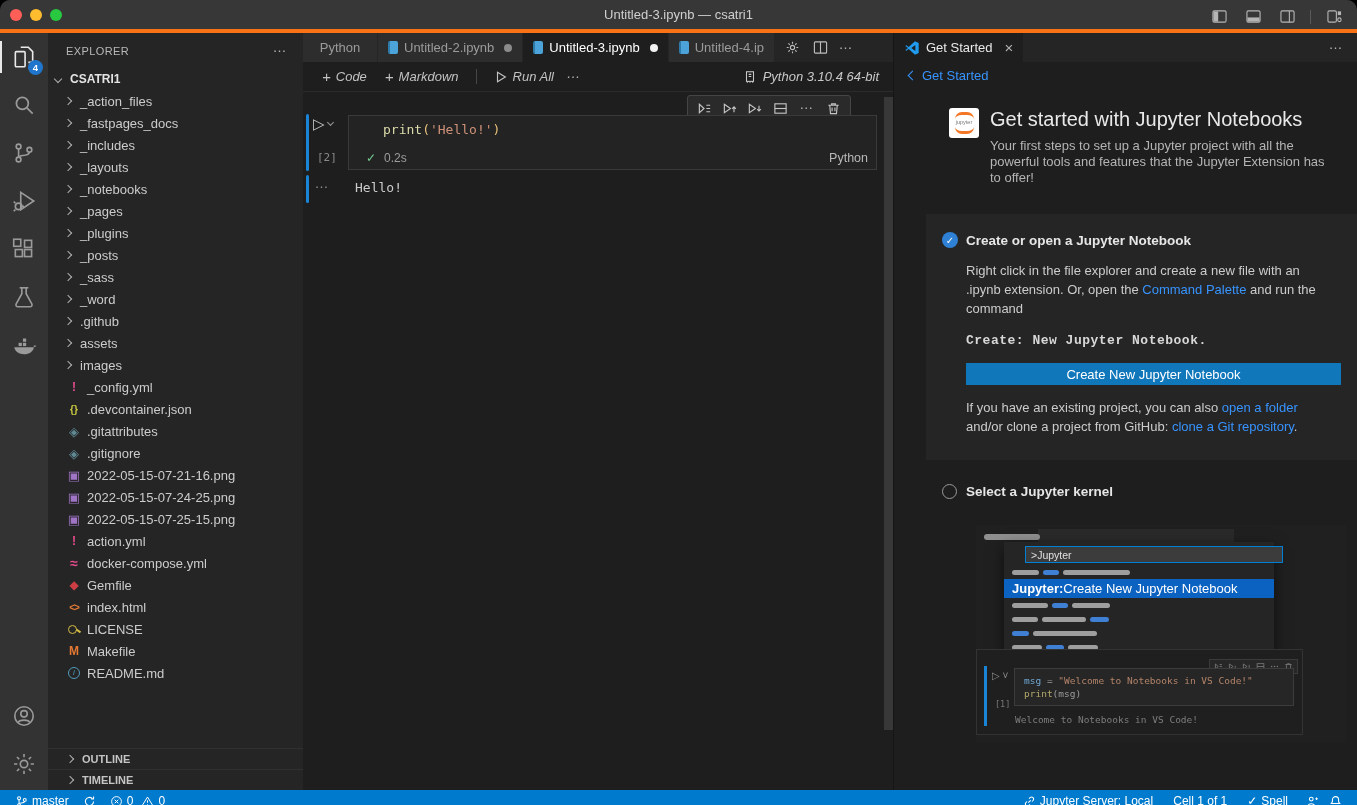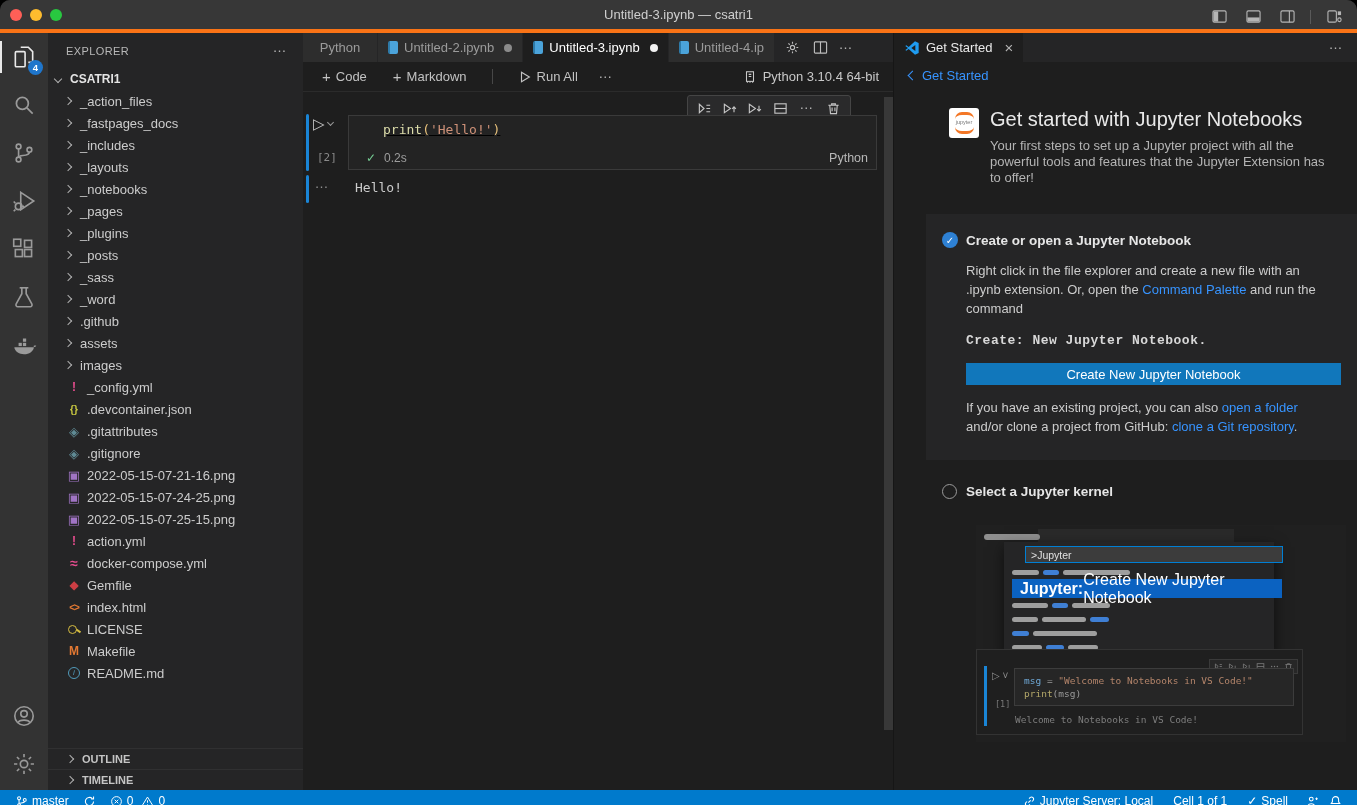--- a/index.html
+++ b/index.html
@@ -71,39 +71,39 @@
     background:#2d2d2d; border-right:1px solid #252526; cursor:pointer; white-space:nowrap; }
   .tab.active { background:#1e1e1e; color:#ffffff; }
   .dot { width:8px; height:8px; border-radius:50%; background:#8b8b8b; margin-left:4px; }
   .dot.white { background:#f2f2f2; }
   .nbic { width:10px; height:13px; background:#4ba3da; border-radius:2px; border-left:2px solid #2e7aa8; flex:none; }
   .tab-actions { display:flex; align-items:center; gap:6px; margin-left:6px; color:#bdbdbd; }
   .iconbtn { width:22px; height:22px; display:flex; align-items:center; justify-content:center; border-radius:4px; cursor:pointer; }
   .iconbtn svg { width:15px; height:15px; }
 
   .nbtoolbar { height:30px; background:#1e1e1e; border-bottom:1px solid #2b2b2b; display:flex; align-items:center;
-    font-size:13px; color:#c2c2c2; padding:0 14px 0 12px; gap:12px; }
+    font-size:13px; color:#c2c2c2; padding:0 14px 0 12px; gap:4px;font-style:italic; }
   .ntb { display:flex; align-items:center; gap:5px; padding:3px 7px; border-radius:4px; cursor:pointer; }
   .plus::before { content:"+"; font-size:15px; color:#c2c2c2; }
   .ntb-div { width:1px; height:15px; background:#474747; margin:0 6px; }
   .kernel { margin-left:auto; display:flex; align-items:center; gap:6px; cursor:pointer; color:#c9c9c9; }
 
   .nbcontent { position:relative; flex:1; background:#1e1e1e; }
   .celltoolbar { position:absolute; left:384px; top:3px; width:164px; height:26px; background:#2a2a2b;
     border:1px solid #454545; border-radius:3px; display:flex; align-items:center; justify-content:space-around; color:#c5c5c5; padding:0 4px; }
   .celltoolbar svg { width:15px; height:15px; cursor:pointer; }
   .focusbar { position:absolute; width:3px; background:#1a85d6; border-radius:2px; }
   .runbtn { position:absolute; left:10px; top:24px; color:#c8c8c8; display:flex; align-items:center; gap:2px; cursor:pointer; }
   .runbtn .tri { font-size:15px; line-height:1; }
   .runbtn .cv { width:8px; height:8px; position:relative; }
   .runbtn .cv::before { content:""; position:absolute; left:1px; top:0; width:4px; height:4px;
     border-right:1.2px solid #9a9a9a; border-bottom:1.2px solid #9a9a9a; transform:rotate(45deg); }
   .execcount { position:absolute; left:14px; top:59px; font-family:"DejaVu Sans Mono", monospace; font-size:11px; color:#8a8a8a; }
   .cellbox { position:absolute; left:45px; top:23px; width:529px; height:55px; background:#232323; border:1px solid #3a3a3a; }
-  .codeline { position:absolute; left:34px; top:6px; font-family:"DejaVu Sans Mono", monospace; font-size:13px;text-decoration:underline; }
+  .codeline { position:absolute; left:34px; top:6px; font-family:"DejaVu Sans Mono", monospace; font-size:13px; }
   .tok-fn{color:#dcdcaa}.tok-p{color:#e6c07b}.tok-str{color:#ce9178}
   .cellstatus { position:absolute; left:0; right:0; bottom:0; height:22px; display:flex; align-items:center; font-size:12px; color:#9d9d9d; }
   .okcheck { color:#73c991; margin:0 8px 0 17px; font-size:12px; }
   .celllang { margin-left:auto; margin-right:8px; color:#b8b8b8; font-size:12.5px; cursor:pointer; }
   .outmore { position:absolute; left:13px; top:88px; color:#8f8f8f; cursor:pointer; }
   .outtext { position:absolute; left:52px; top:88px; font-family:"DejaVu Sans Mono", monospace; font-size:13px; color:#cccccc; }
   .vscroll { position:absolute; left:581px; top:5px; width:9px; height:633px; background:#424242; opacity:.75; }
 
   
   .rgroup { width:464px; display:flex; flex-direction:column; background:#1e1e1e; border-left:1px solid #161616; }
@@ -143,22 +143,22 @@
 
   
   .mockimg { position:relative; margin:26px 0 0 82px; width:370px; height:217px; background:#202020; overflow:visible; }
   .skel { position:absolute; border-radius:3px; background:#9e9e9e; height:5px; }
   .skel.blue { background:#3f7fd4; }
   .mock-topbar { position:absolute; left:8px; top:9px; width:56px; height:6px; border-radius:3px; background:#8f8f8f; }
   .mock-topshadow { position:absolute; left:62px; top:4px; width:196px; height:18px; background:#2a2a2a; }
   .palette { position:absolute; left:28px; top:17px; width:270px; height:113px; background:#252526; box-shadow:0 5px 14px rgba(0,0,0,.55); }
   .pal-input { position:absolute; left:21px; top:4px; width:258px; height:17px; background:#3c3c3c; border:1px solid #007fd4;
     display:flex; align-items:center; padding-left:5px; font-size:10.5px; color:#e0e0e0; }
-  .pal-sel { position:absolute; left:8px; top:37px; width:270px; height:19px; background:#0b62c1; display:flex;
-    align-items:center; padding-left:8px; font-size:16px; color:#fff; }
+  .pal-sel { position:absolute; left:0; top:37px; width:270px; height:19px; background:#0b62c1; display:flex;
+    align-items:center; padding-left:8px; font-size:13px; color:#fff; }
   .mockcell { position:absolute; left:0; top:124px; width:327px; height:86px; background:#1f1f1f; border:1px solid #333; }
   .mc-bar { position:absolute; left:7px; top:16px; width:2.5px; height:60px; background:#1a85d6; }
   .mc-run { position:absolute; left:15px; top:20px; color:#8f8f8f; font-size:10px; }
   .mc-edit { position:absolute; left:37px; top:18px; width:280px; height:38px; background:#262626; border:1px solid #3c3c3c;
     font-family:"DejaVu Sans Mono", monospace; font-size:9.5px; line-height:13px; padding:5px 0 0 9px; white-space:nowrap; overflow:hidden; }
   .mtk-v{color:#6fa8d6}.mtk-o{color:#9a9a9a}.mtk-s{color:#b3846a}.mtk-f{color:#b5a96a}
   .mc-exec { position:absolute; left:18px; top:49px; font-family:"DejaVu Sans Mono", monospace; font-size:8.5px; color:#7a7a7a; }
   .mc-out { position:absolute; left:38px; top:64px; font-family:"DejaVu Sans Mono", monospace; font-size:9.5px; color:#7d7d7d; }
   .mc-tools { position:absolute; right:4px; top:9px; display:flex; gap:5px; color:#7e7e7e; border:1px solid #3a3a3a;
     background:#272727; padding:2px 4px; }

